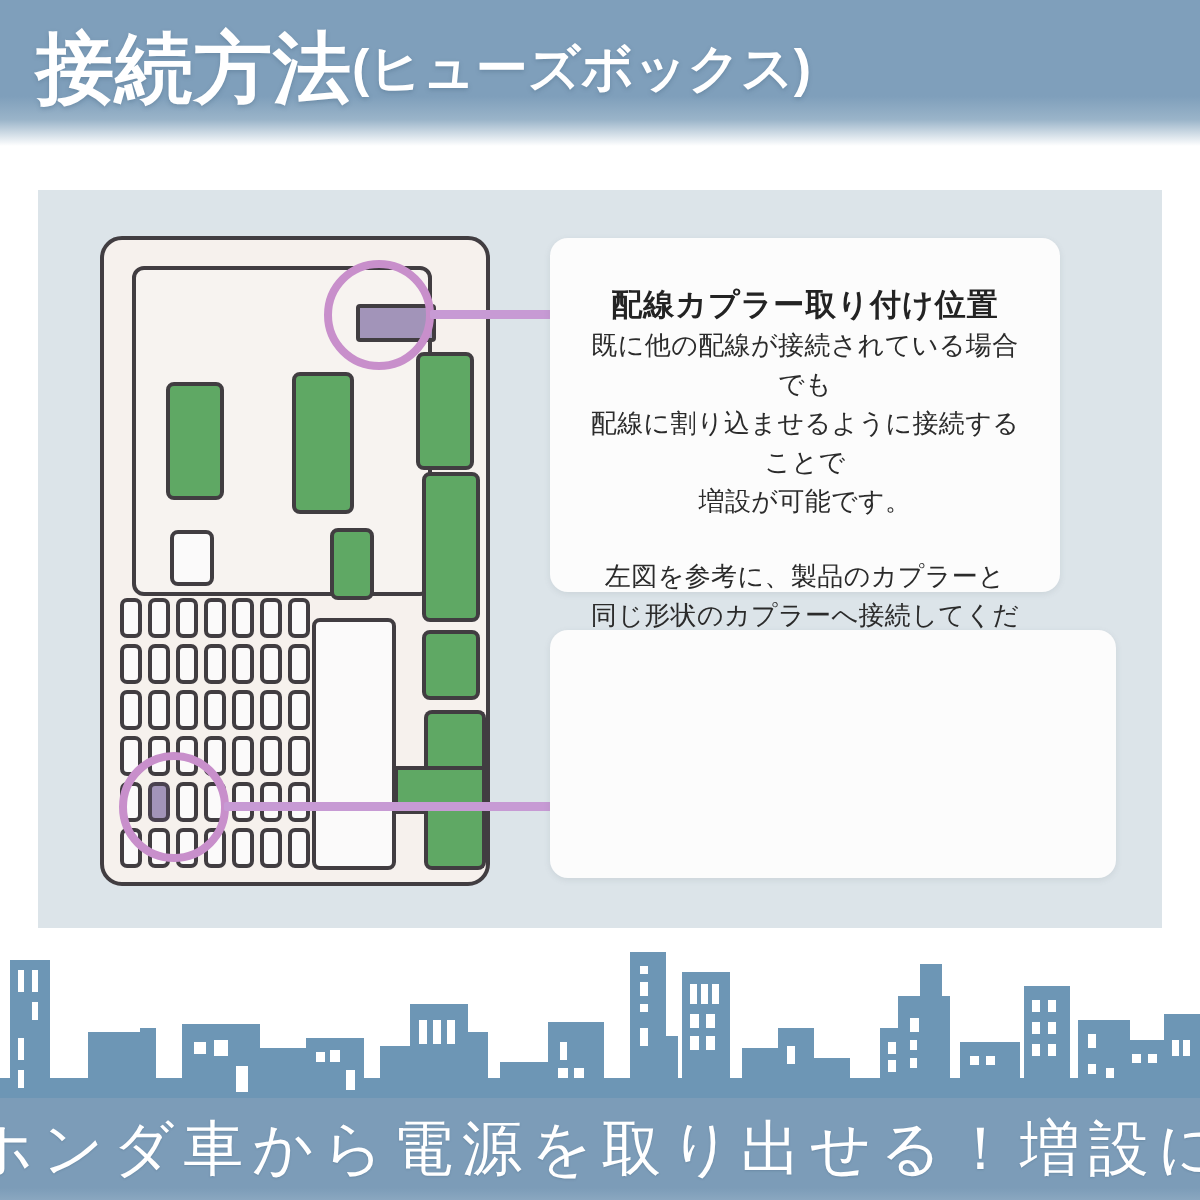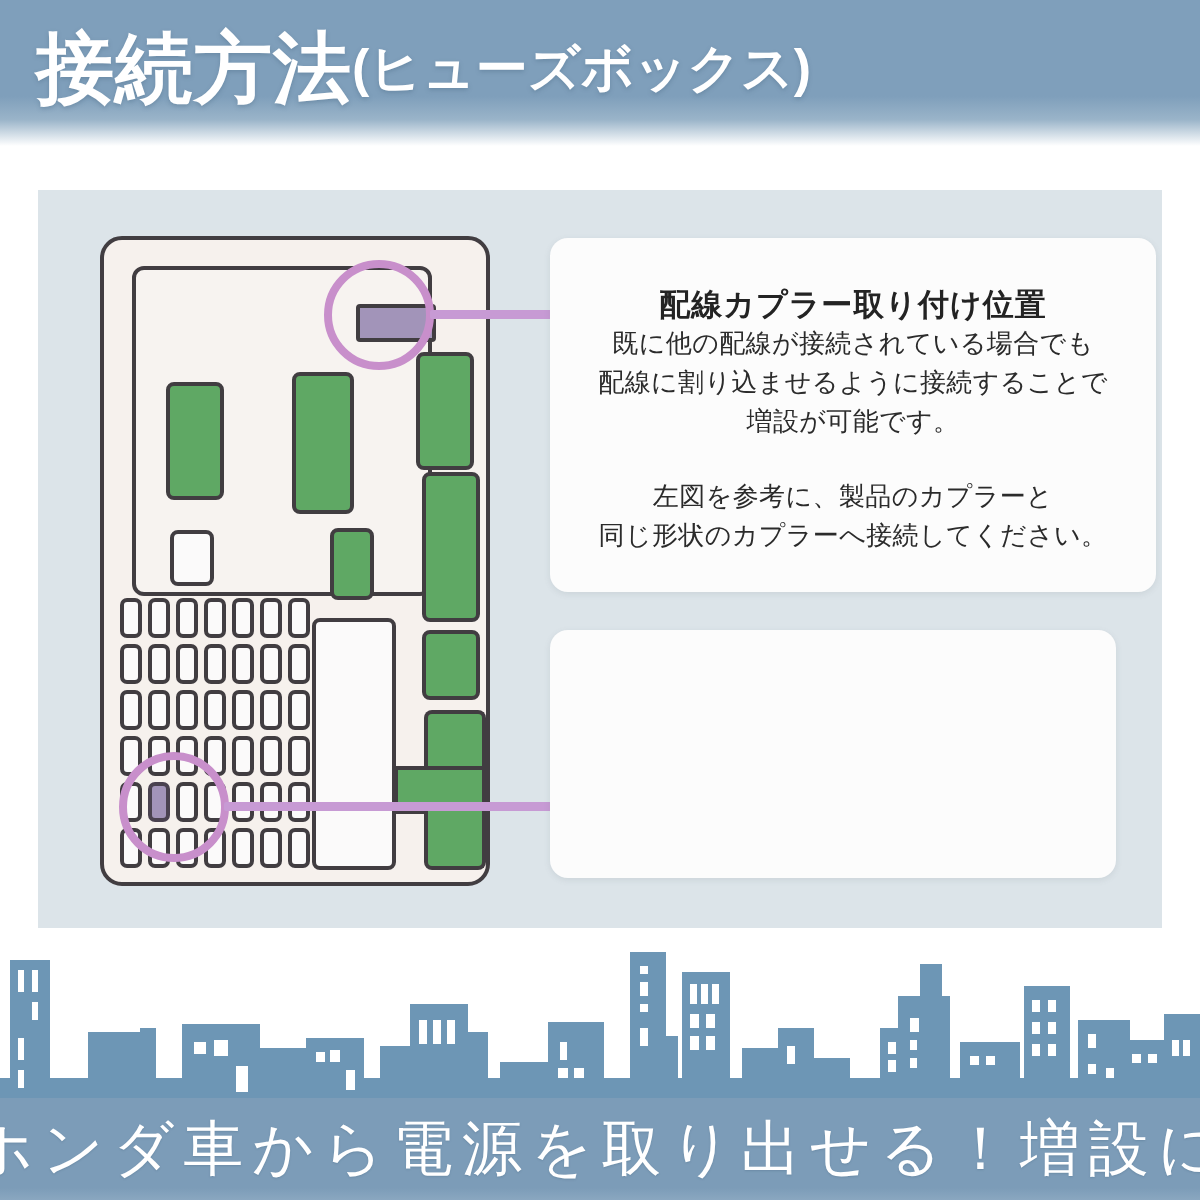--- a/index.html
+++ b/index.html
@@ -203,21 +203,21 @@
       <div class="fuse-slot" style="left:168px;top:230px;"></div>
     </div>
   </div>
 
   <div class="ring" style="left:286px;top:70px;width:110px;height:110px;"></div>
   <div class="leader" style="left:392px;top:120px;width:124px;"></div>
 
   <div class="ring" style="left:81px;top:562px;width:110px;height:110px;"></div>
   <div class="leader" style="left:186px;top:612px;width:330px;"></div>
 
-  <div class="card" style="left:512px;top:48px;width:606px;height:354px;padding:46px 40px 0 40px;font-family:Liberation Mono, monospace;">
+  <div class="card" style="left:512px;top:48px;width:510px;height:354px;padding:46px 40px 0 40px;">
     <div class="card-title">配線カプラー取り付け位置</div>
     <div class="card-body" style="white-space:pre-line;">既に他の配線が接続されている場合でも
 配線に割り込ませるように接続することで
 増設が可能です。</div>
     <div class="card-body" style="margin-top:36px;white-space:pre-line;">左図を参考に、製品のカプラーと
 同じ形状のカプラーへ接続してください。</div>
   </div>
 
   <div class="card" style="left:512px;top:440px;width:566px;height:248px;padding:42px 40px 0 40px;">
   </div>

